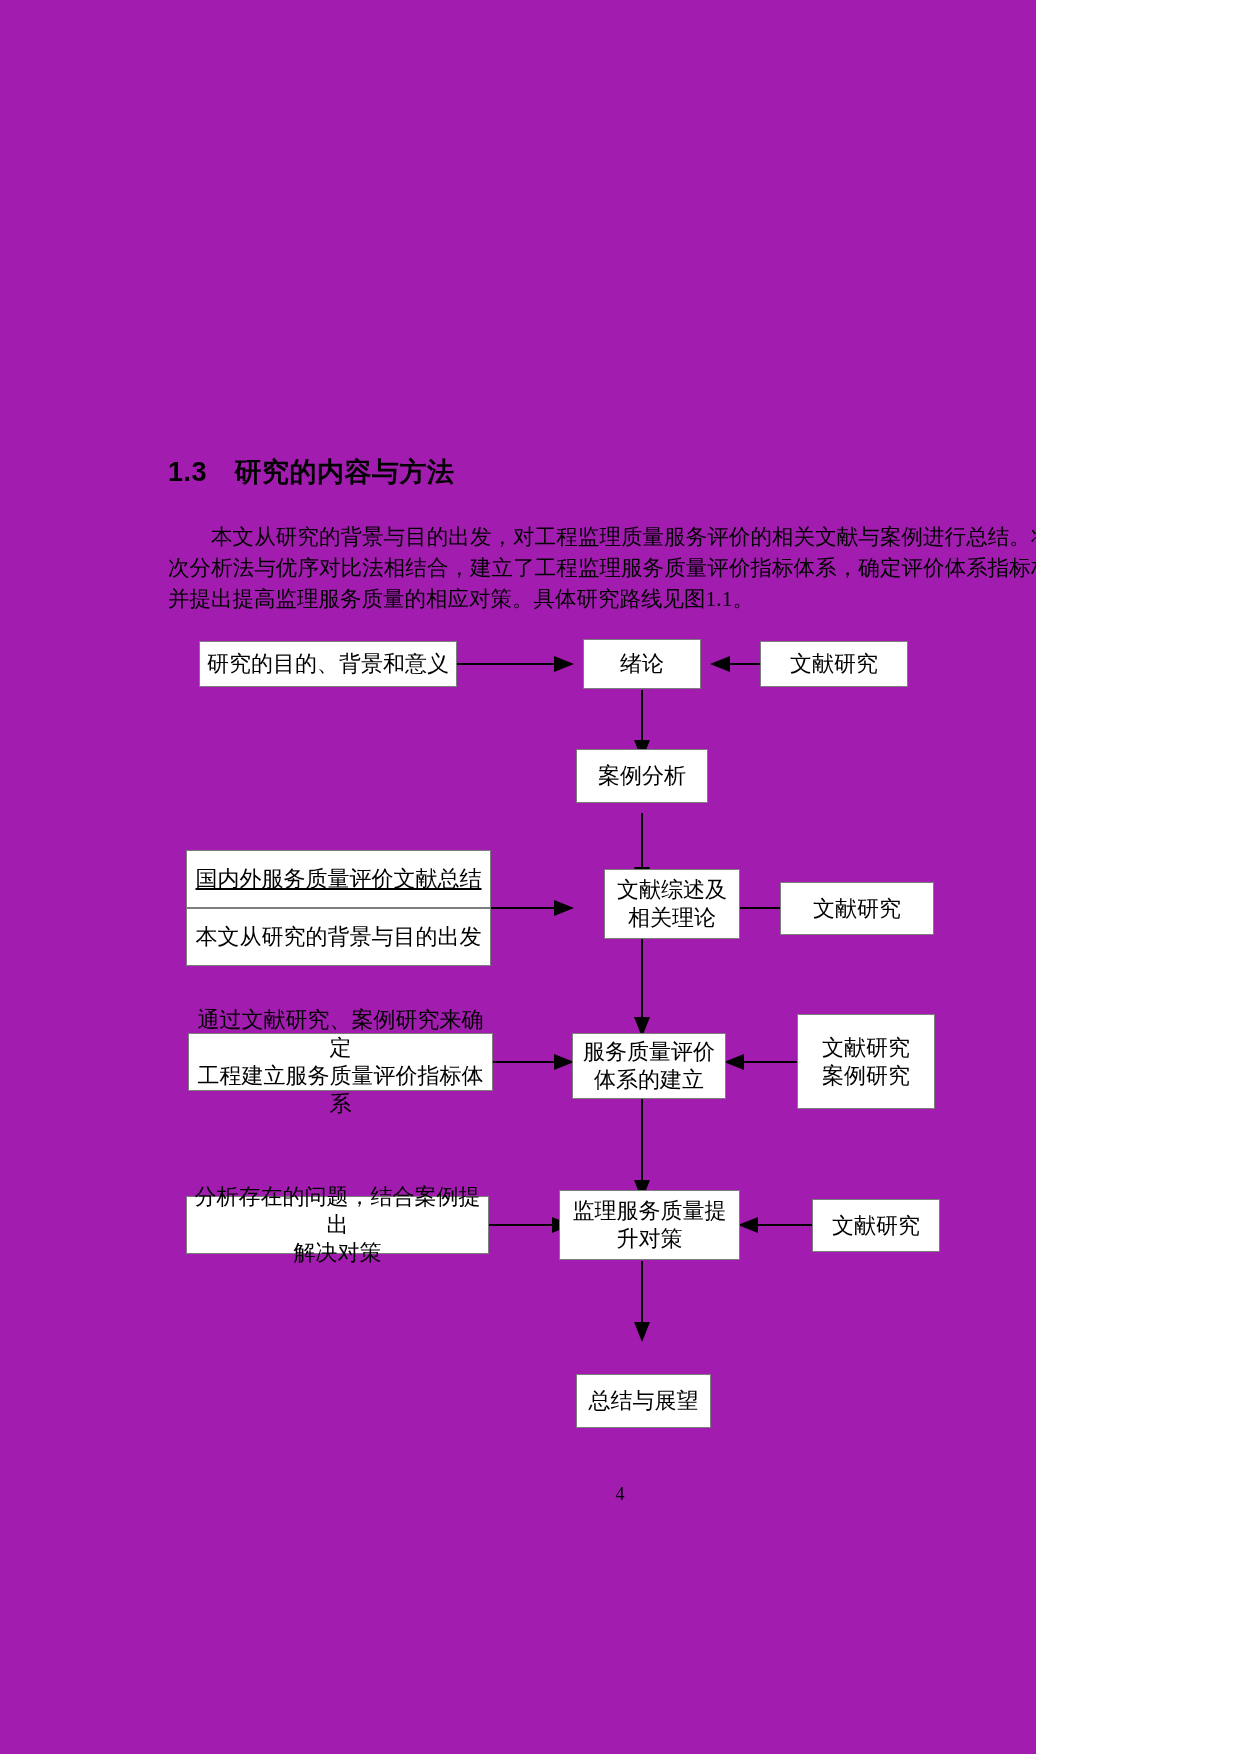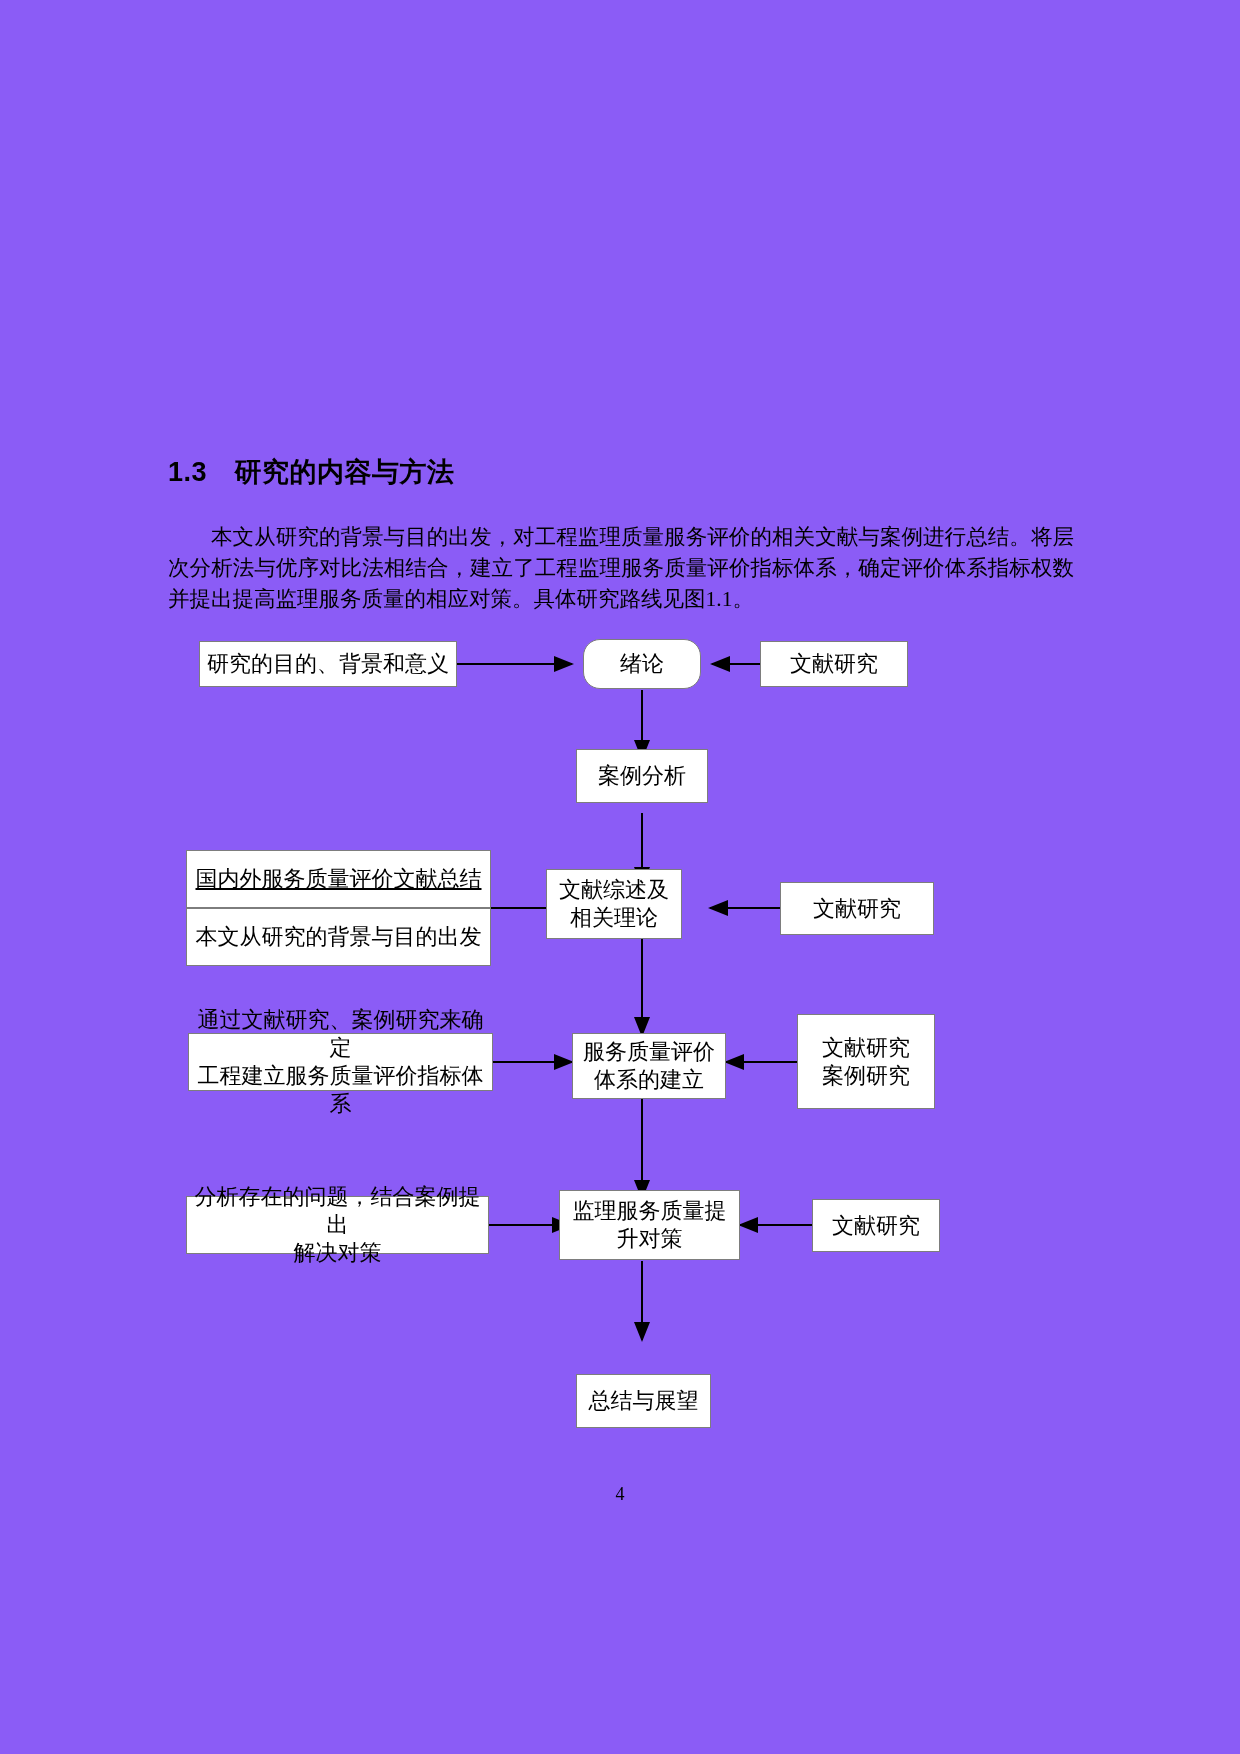--- a/index.html
+++ b/index.html
@@ -2,23 +2,23 @@
 <html lang="zh"><head>
 <meta charset="utf-8">
 <style>
   html, body {
     margin: 0;
     padding: 0;
     background: #ffffff;
   }
   .page {
     position: relative;
-    width: 1240px;
+    width: 1036px;
     height: 1754px;
-    background: #8b5cf6;
+    background: #a21caf;
     font-family: "Liberation Serif", "DejaVu Serif", serif;
     color: #000000;
     overflow: hidden;
   }
 
   
   .heading {
     position: absolute;
     left: 168px;
     top: 436px;
@@ -126,28 +126,28 @@
 
         <line x1="489" y1="605" x2="570" y2="605" marker-end="url(#arr)"></line>
 
         <line x1="812" y1="605" x2="740" y2="605" marker-end="url(#arr)"></line>
 
         <line x1="642" y1="641" x2="642" y2="720" marker-end="url(#arr)"></line>
       </g>
     </svg>
 
     <div class="node" style="left:199px; top:21px; width:258px; height:46px;">研究的目的、背景和意义</div>
-    <div class="node" style="left:583px; top:19px; width:118px; height:50px;border-radius:17px;">绪论</div>
+    <div class="node" style="left:583px; top:19px; width:118px; height:50px;">绪论</div>
     <div class="node" style="left:760px; top:21px; width:148px; height:46px;">文献研究</div>
 
     <div class="node" style="left:576px; top:129px; width:132px; height:54px;">案例分析</div>
 
     <div class="node" style="left:186px; top:230px; width:305px; height:58px;text-decoration:underline;">国内外服务质量评价文献总结</div>
     <div class="node" style="left:186px; top:288px; width:305px; height:58px;">本文从研究的背景与目的出发</div>
-    <div class="node" style="left:546px; top:249px; width:136px; height:70px;">文献综述及
+    <div class="node" style="left:604px; top:249px; width:136px; height:70px;">文献综述及
 相关理论</div>
     <div class="node" style="left:780px; top:262px; width:154px; height:53px;">文献研究</div>
 
     <div class="node" style="left:572px; top:413px; width:154px; height:66px;">服务质量评价
 体系的建立</div>
     <div class="node" style="left:188px; top:413px; width:305px; height:58px;">通过文献研究、案例研究来确定
 工程建立服务质量评价指标体系</div>
     <div class="node" style="left:797px; top:394px; width:138px; height:95px;">文献研究
 案例研究</div>
 

